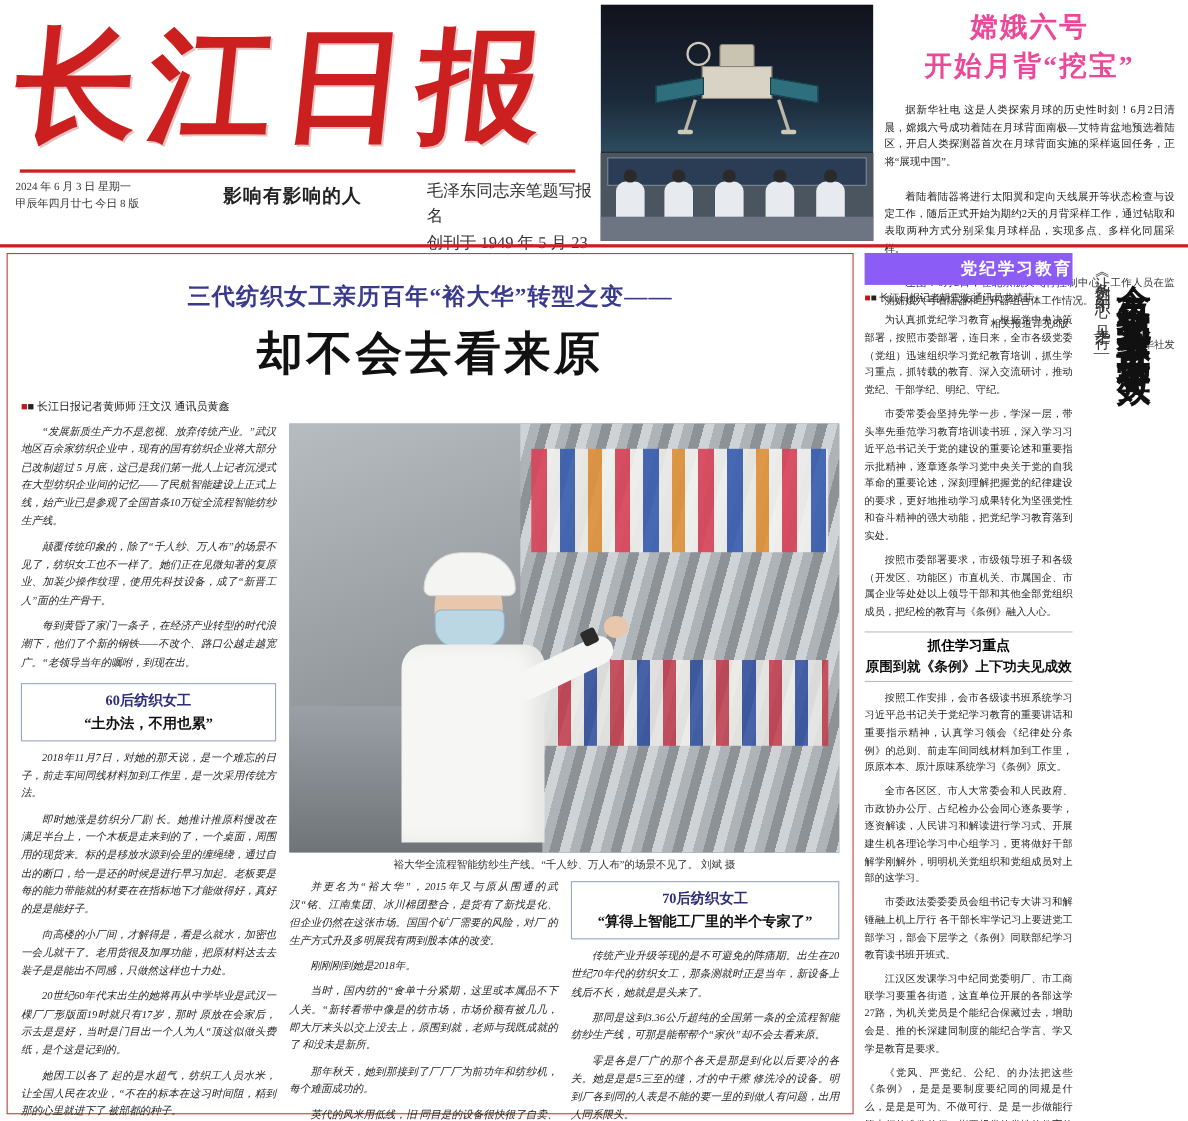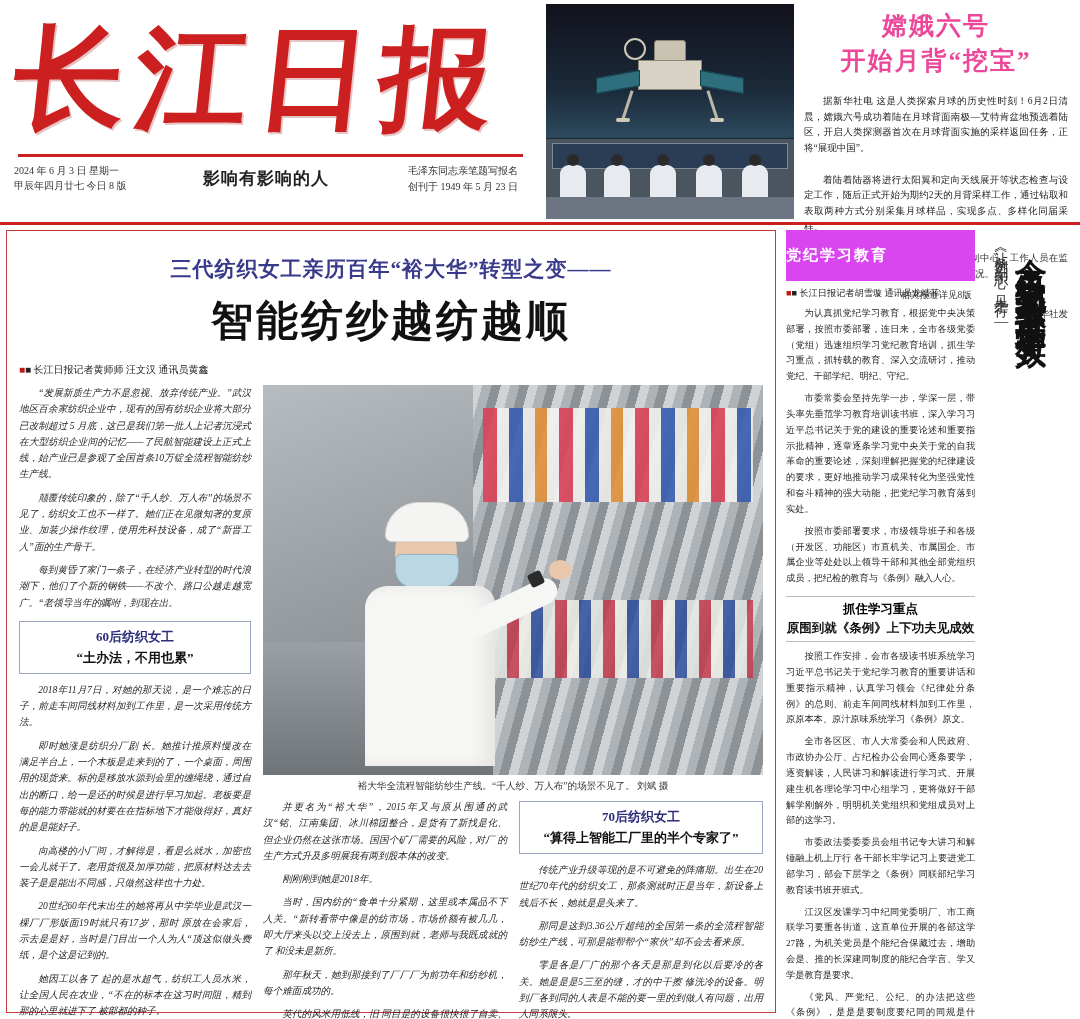--- a/index.html
+++ b/index.html
@@ -28,21 +28,21 @@
     transform:skewX(-6deg);
     text-shadow:2px 2px 0 rgba(160,20,20,0.25);
   }
   .mast-underline { height:3px; background:#cc1f1f; width:505px; margin-left:4px; }
   .mast-meta { display:flex; align-items:flex-start; margin-top:6px; font-size:10px; color:#333; }
   .mast-date { width:130px; line-height:1.5; }
   .mast-slogan {
     flex:1; text-align:center; font-size:17px; font-weight:700; color:#222;
     letter-spacing:1px; padding-top:4px;
   }
-  .mast-founder { width:150px; text-align:center; font-size:10px; line-height:1.55; color:#333; }
+  .mast-founder { width:150px; text-align:left; font-size:15px; line-height:1.55; color:#333; }
 
   .mast-photo { width:248px; height:215px; position:relative; margin-top:4px; overflow:hidden; }
   .sky {
     position:absolute; inset:0;
     background:linear-gradient(180deg,#12121c 0%,#1b2a3a 40%,#2d4a5e 62%,#0d1218 63%,#101820 100%);
   }
   .moonfloor { position:absolute; left:0; right:0; top:63%; bottom:0; background:linear-gradient(180deg,#4a4035,#1d1914); }
   .lander { position:absolute; left:50%; top:14%; transform:translateX(-50%); width:120px; height:92px; }
   .lander .body { position:absolute; left:28px; top:26px; width:64px; height:30px; background:#d8d3c4; border:1px solid #8a8578; }
   .lander .top { position:absolute; left:44px; top:6px; width:32px; height:22px; background:#c9c3b2; border:1px solid #8a8578; border-radius:3px 3px 0 0; }
@@ -109,22 +109,22 @@
   .w-watch { position:absolute; left:186px; top:70px; width:14px; height:14px; background:#2b2b2b; border-radius:3px; transform:rotate(-26deg); }
   .photo-caption { font-size:9.6px; color:#333; margin-top:5px; text-align:center; }
 
   .two-col-bottom { display:flex; gap:12px; margin-top:6px; }
   .tcb { flex:1; }
 
   
   .right-col { width:292px; padding:0 4px 0 10px; display:flex; }
   .rc-text { width:196px; }
   .redbar {
-    background:#d946ef; color:#fff; font-size:15px; font-weight:700; letter-spacing:2px;
-    text-align:left; padding:16px 0; margin-bottom:6px;
+    background:#8b5cf6; color:#fff; font-size:15px; font-weight:700; letter-spacing:2px;
+    text-align:right; padding:5px 0; margin-bottom:6px;
   }
   .rc-byline { font-size:9.2px; color:#222; margin:0 0 6px 0; }
   .rc-byline .sq { color:#c01818; }
   .rc-p { font-size:9.2px; line-height:1.72; text-align:justify; margin:0 0 6px 0; text-indent:2em; color:#1f1f1f; }
   .rc-sub { text-align:center; margin:9px 0 7px 0; }
   .rc-sub .l1 { font-size:12.5px; font-weight:700; color:#000000; }
   .rc-sub .l2 { font-size:12.5px; font-weight:700; color:#111; margin-top:2px; }
   .rc-sub:before, .rc-sub:after { content:""; display:block; height:1px; background:#bbb; margin:4px 0; }
 
   .vert-title {
@@ -202,21 +202,21 @@
         <div class="news-credit">新华社发</div>
       </div>
     </div>
   </div>
   <div class="mast-divider"></div>
 
   <div class="content">
 
     <div class="main-col">
       <div class="kicker">三代纺织女工亲历百年“裕大华”转型之变——</div>
-      <div class="headline">智能纺纱越纺越顺</div>
+      <div class="headline">却不会去看来原</div>
       <div class="byline"><span class="sq">■</span><span>■ 长江日报记者黄师师  汪文汉  通讯员黄鑫</span></div>
 
       <div class="article-grid">
         <div class="col-left">
           <p class="ptext">“发展新质生产力不是忽视、放弃传统产业。”武汉地区百余家纺织企业中，现有的国有纺织企业将大部分已改制超过 5 月底，这已是我们第一批人上记者沉浸式在大型纺织企业间的记忆——了民航智能建设上正式上线，始产业已是参观了全国首条10万锭全流程智能纺纱生产线。</p>
           <p class="ptext">颠覆传统印象的，除了“千人纱、万人布”的场景不见了，纺织女工也不一样了。她们正在见微知著的复原业、加装少操作纹理，使用先科技设备，成了“新晋工人”面的生产骨干。</p>
           <p class="ptext">每到黄昏了家门一条子，在经济产业转型的时代浪潮下，他们了个新的钢铁——不改个、路口公越走越宽广。“老领导当年的嘱咐，到现在出。</p>
 
           <div class="sub-box">
             <div class="t1">60后纺织女工</div>

